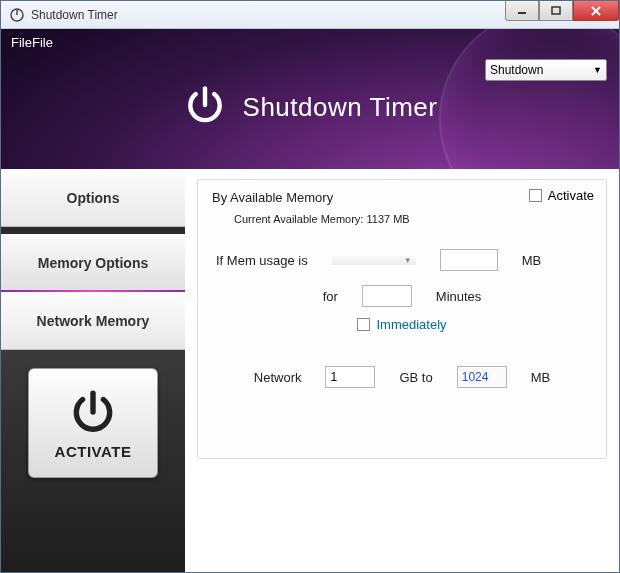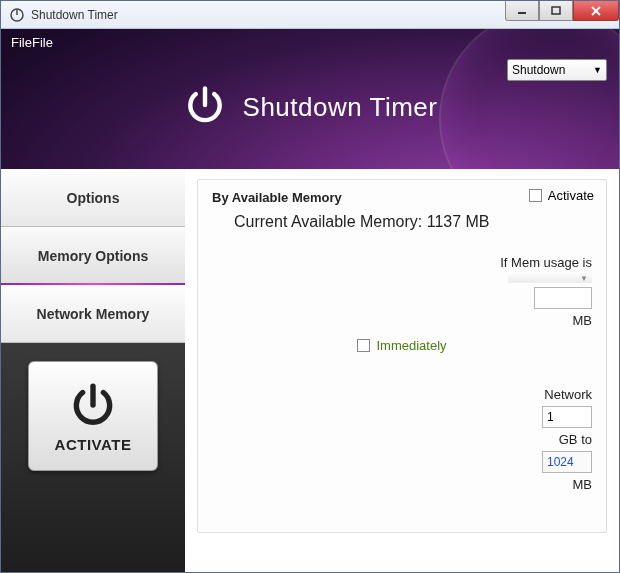--- a/index.html
+++ b/index.html
@@ -8,50 +8,50 @@
 .titlebar { height: 28px; background: linear-gradient(#f4f7fc, #e6ecf5); display: flex; align-items: center; padding-left: 8px; border-bottom: 1px solid #b8c4d8; }
 .titlebar .app-icon { width: 16px; height: 16px; margin-right: 6px; display: flex; align-items: center; justify-content: center; }
 .titlebar .title { font-size: 12px; color: #333; }
 .win-controls { position: absolute; right: 0; top: 0; display: flex; }
 .win-btn { width: 34px; height: 20px; border: 1px solid #888; border-top: none; display: flex; align-items: center; justify-content: center; font-size: 10px; background: linear-gradient(#f0f0f0,#d8d8d8); }
 .win-btn.min { border-radius: 0 0 0 3px; }
 .win-btn.close { background: linear-gradient(#e77,#c33); color: #fff; border-radius: 0 0 3px 0; width: 46px; border-color:#a33;}
 .header { height: 140px; background: radial-gradient(ellipse 700px 300px at 75% 120%, #8a3a9e 0%, #5d2470 30%, #331445 55%, #1a0a28 80%); position: relative; overflow: hidden; }
 .menubar { height: 26px; display: flex; align-items: center; padding: 0 10px; gap: 0; position: relative; z-index: 2;}
 .menubar .menu-item { color: #fff; font-size: 13px; cursor: default; }
-.action-select { position: absolute; right: 12px; top: 30px; width: 100px; height: 22px; background: linear-gradient(#fff,#eee); border: 1px solid #888; border-radius: 2px; font-size: 12px; padding: 0 4px; display: flex; align-items: center; justify-content: space-between; z-index:2;}
+.action-select { position: absolute; right: 12px; top: 30px; width: 122px; height: 22px; background: linear-gradient(#fff,#eee); border: 1px solid #888; border-radius: 2px; font-size: 12px; padding: 0 4px; display: flex; align-items: center; justify-content: space-between; z-index:2;}
 .action-select .chev { font-size: 9px; }
 .app-title-wrap { display: flex; align-items: center; justify-content: center; gap: 16px; margin-top: 28px; position: relative; z-index:2;}
 .app-title-wrap .big-icon svg { width: 44px; height: 44px; }
 .app-title-wrap .app-name { color: #fff; font-size: 26px; font-weight: 300; letter-spacing: 0.5px; }
 .glow-ring { position: absolute; right: -40px; bottom: -60px; width: 220px; height: 220px; border-radius: 50%; border: 2px solid rgba(255,255,255,0.12); box-shadow: 0 0 40px rgba(180,80,200,0.3) inset; }
 .body-area { display: flex; height: calc(100% - 168px); }
 .sidebar { width: 184px; background: #2b2b2b; display: flex; flex-direction: column; }
 .side-tab { height: 58px; background: linear-gradient(#fdfdfd,#e8e8e8); border-bottom: 1px solid #bbb; display: flex; align-items: center; justify-content: center; font-size: 14px; font-weight: 600; color: #333; cursor: default; position: relative;}
-.side-tab.active { background: linear-gradient(#fafafa,#e0e0e0); }
+.side-tab.active { background: linear-gradient(#fafafa,#e0e0e0); margin-top: 7px; }
 .side-tab.active::after { content:""; position:absolute; left:0; right:0; bottom:-2px; height:3px; background: linear-gradient(90deg, #8a2aa0, #e848c8, #8a2aa0); }
 .sidebar-fill { flex: 1; background: linear-gradient(#3a3a3a,#1e1e1e); display: flex; align-items: flex-start; justify-content: center; padding-top: 18px;}
 .activate-btn { width: 130px; height: 110px; background: linear-gradient(#fefefe,#dcdcdc); border: 1px solid #999; border-radius: 6px; display: flex; flex-direction: column; align-items: center; justify-content: center; gap: 6px; box-shadow: 0 2px 4px rgba(0,0,0,0.4);}
 .activate-btn svg { width: 50px; height: 50px; }
 .activate-btn .lbl { font-weight: 700; font-size: 15px; letter-spacing: 0.5px; color:#222;}
 .content { flex: 1; padding: 10px 12px; background: #fff; }
 .panel { border: 1px solid #ddd; border-radius: 2px; padding: 10px 14px 26px 14px; min-height: 280px; position: relative; background:#fdfdfd;}
-.panel-title { font-weight: 700; font-size: 13px; color:#222;}
+.panel-title { font-weight: 400; font-size: 13px; color:#222;}
 .activate-check { position: absolute; right: 12px; top: 8px; display: flex; align-items: center; gap: 6px; font-size: 13px; }
 .activate-check .box { width: 13px; height: 13px; border: 1px solid #888; background: #fff; }
-.cur-mem { margin: 8px 0 24px 22px; font-size: 16px; color:#222;}
-.row { display: flex; align-items: flex-end; gap: 4px; font-size: 13px; margin-bottom: 14px; color:#222;flex-direction:column;}
+.cur-mem { margin: 8px 0 24px 22px; font-size: 11px; color:#222;}
+.row { display: flex; align-items: center; gap: 24px; font-size: 13px; margin-bottom: 14px; color:#222;}
 .row.indent1 { margin-left: 4px; }
 .row.center { justify-content: center; }
 select.fake, input.fake { height: 22px; border: 1px solid #b5b5b5; background: #fff; font-size: 12px; padding: 0 4px; }
 .combo { width: 84px; display:flex; align-items:center; justify-content:flex-end; padding-right:4px; background: linear-gradient(#fafafa,#ececec); color:#888;}
 .combo .chev { font-size:8px;}
 .num-sm { width: 58px; }
 .num-xs { width: 50px; }
-.immediate { display: flex; align-items: center; gap: 6px; justify-content: center; font-size: 13px; margin-top:-4px; margin-bottom: 34px; color:#4d7c0f;}
+.immediate { display: flex; align-items: center; gap: 6px; justify-content: center; font-size: 13px; margin-top:-4px; margin-bottom: 34px; color:#0369a1;}
 .immediate .box { width: 13px; height: 13px; border: 1px solid #888; background: #fff; }
 .watermark { position: absolute; left: 210px; top: 260px; font-size: 20px; color: rgba(0,0,0,0.16); font-family: Georgia, serif; letter-spacing: 0.5px; pointer-events:none; z-index:5;}
 input.ro { color:#1d4ed8; background:#fafafa;}
 </style>
 </head>
 <body>
 
 <div class="window">
 
   <div class="titlebar">
@@ -137,20 +137,25 @@
         <div class="row indent1">
           <span>If Mem usage is</span>
           <div class="fake combo">
             <span></span>
             <span class="chev">▼</span>
           </div>
           <input class="fake num-sm" value="" style="">
           <span>MB</span>
         </div>
 
+        <div class="row center">
+          <span>for</span>
+          <input class="fake num-xs" value="" style="">
+          <span>Minutes</span>
+        </div>
 
         <div class="immediate">
           <span class="box"></span>
           <span>Immediately</span>
         </div>
 
         <div class="row center">
           <span>Network</span>
           <input class="fake num-xs" value="1" style="">
           <span>GB to</span>

